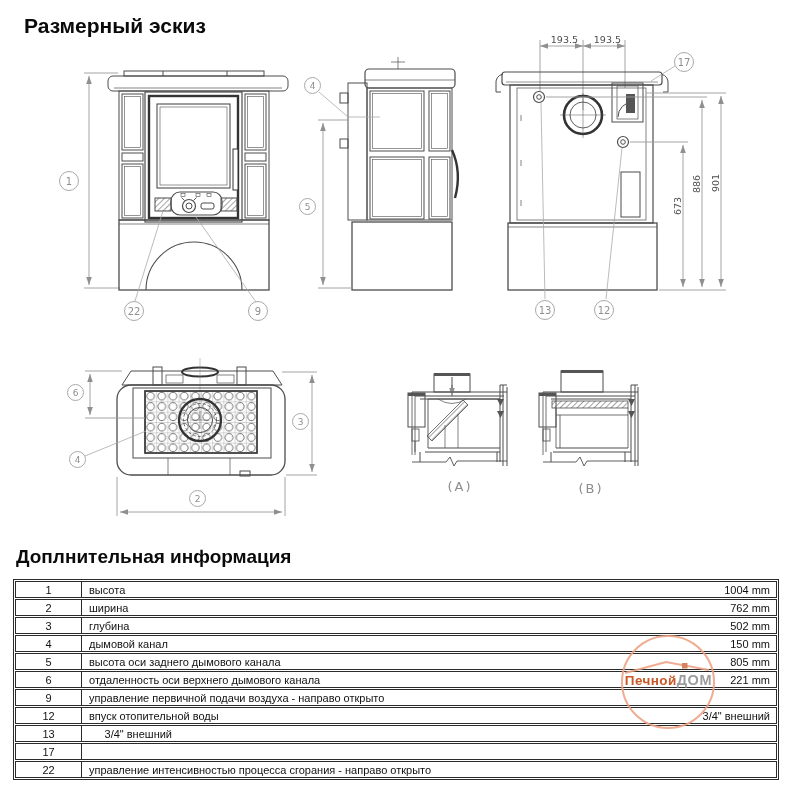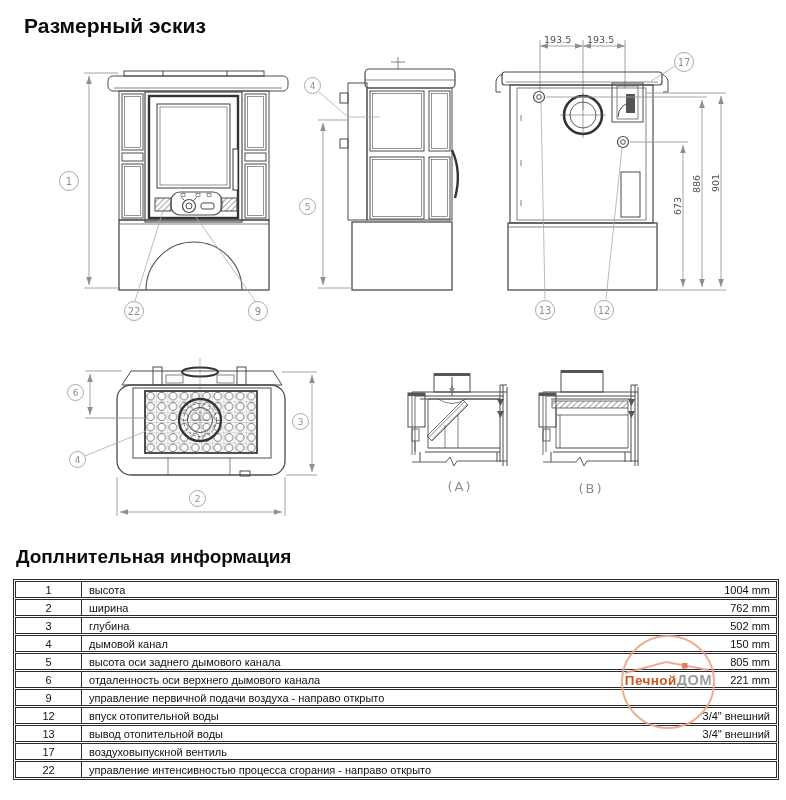--- a/index.html
+++ b/index.html
@@ -7,21 +7,21 @@
          font-family:"Liberation Sans",sans-serif;}
   h1.title{position:absolute;left:16px;top:6px;margin:8px;font-size:21px;font-weight:bold;color:#0a0a0a;}
   h2.info-title{position:absolute;left:16px;top:546px;margin:0;font-size:19px;font-weight:bold;color:#0a0a0a;}
   svg{position:absolute;left:0;top:0;}
   .callout{position:absolute;border:1.2px solid #a9a9a9;border-radius:50%;color:#8f8f8f;
            display:flex;align-items:center;justify-content:center;background:#fff;
            font-size:10px;font-family:"DejaVu Sans",sans-serif;box-sizing:border-box;}
   .s20{width:20px;height:20px;}
   .s17{width:17px;height:17px;font-size:9px;}
   .dim{position:absolute;color:#4e4e4e;font-size:9.5px;font-family:"DejaVu Sans",sans-serif;
-       width:34px;text-align:left;}
+       width:34px;text-align:right;}
   .vdim{position:absolute;width:30px;height:12px;display:flex;align-items:center;justify-content:center;
         color:#4e4e4e;font-size:9.5px;font-family:"DejaVu Sans",sans-serif;transform:rotate(-90deg);}
   .seclabel{position:absolute;width:44px;text-align:center;color:#8d8d8d;font-size:13px;
             letter-spacing:2px;font-family:"DejaVu Sans",sans-serif;}
   
   #info-table{position:absolute;left:13px;top:579px;width:766px;border:1px solid #2b2b2b;padding:1px;box-sizing:border-box;}
   .trow{display:flex;align-items:stretch;border:1px solid #2b2b2b;height:17px;margin-bottom:1px;box-sizing:border-box;}
   .trow:last-child{margin-bottom:0;}
   .tnum{width:65px;border-right:1px solid #2b2b2b;display:flex;align-items:center;justify-content:center;
         font-size:11px;color:#111;flex:none;}
@@ -314,26 +314,24 @@
       <div class="tdesc">управление первичной подачи воздуха - направо открыто</div>
       <div class="tval"></div>
     </div>
     <div class="trow">
       <div class="tnum">12</div>
       <div class="tdesc">впуск отопительной воды</div>
       <div class="tval">3/4" внешний</div>
     </div>
     <div class="trow">
       <div class="tnum">13</div>
-      <div class="tdesc">вывод отопительной воды</div>
       <div class="tval">3/4" внешний</div>
     </div>
     <div class="trow">
       <div class="tnum">17</div>
-      <div class="tdesc">воздуховыпускной вентиль</div>
       <div class="tval"></div>
     </div>
     <div class="trow">
       <div class="tnum">22</div>
       <div class="tdesc">управление интенсивностью процесса сгорания - направо открыто</div>
       <div class="tval"></div>
     </div>
   </div>
 
   <div id="watermark">

